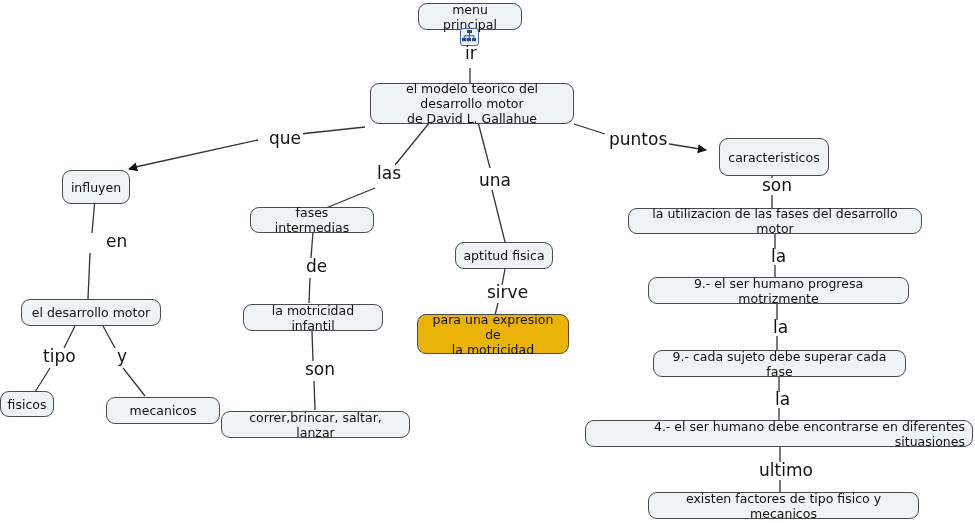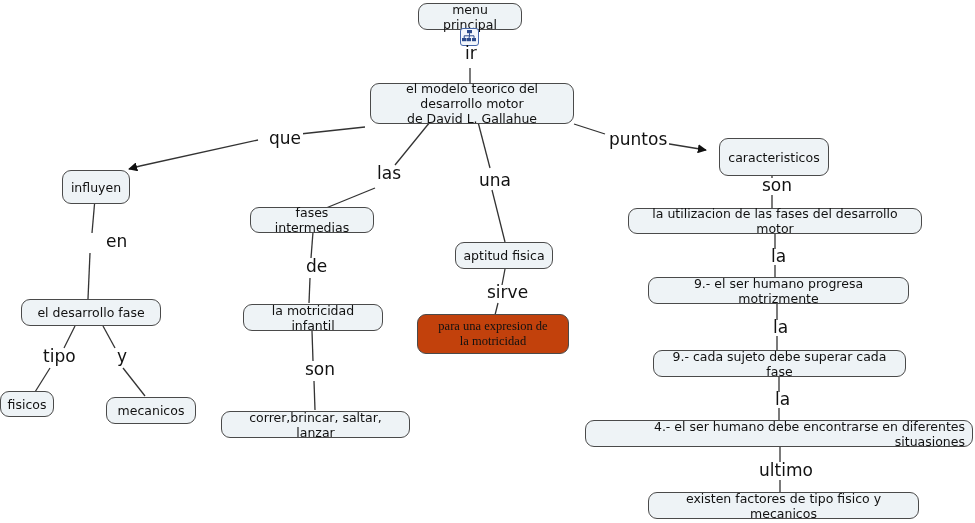--- a/index.html
+++ b/index.html
@@ -38,22 +38,21 @@
     line-height: 15px;
     text-align: center;
     display: flex;
     align-items: center;
     justify-content: center;
     padding: 2px 7px;
     white-space: pre-line;
     box-shadow: 0 0 0 0 transparent;
   }
   .node.gray {
-    background: #c2410c;
-    font-family: Liberation Serif, serif;
+    background: #eab308;
   }
   .link-label {
     position: absolute;
     font-size: 17px;
     line-height: 13px;
     color: #111111;
     background: #ffffff;
     padding: 0 2px;
     white-space: nowrap;
     text-align: center;
@@ -146,25 +145,25 @@
       <rect x="11" y="9" width="4" height="3.2" fill="#2b4a8c"></rect>
       <path d="M8.5 4.2 L8.5 6.8 M8.5 6.8 L3.2 6.8 L3.2 9 M8.5 6.8 L8 9 M8.5 6.8 L13 6.8 L13 9" stroke="#2b4a8c" stroke-width="1" fill="none"></path>
     </svg>
   </span>
 
   <div class="node" style="left:370px; top:83px; width:204px; height:41px;">el modelo teorico del desarrollo motor
 de David L. Gallahue</div>
 
   <div class="node" style="left:62px; top:161px; width:68px; height:34px;margin-top:9px;">influyen</div>
 
-  <div class="node" style="left:21px; top:299px; width:140px; height:27px;">el desarrollo fase</div>
+  <div class="node" style="left:21px; top:299px; width:140px; height:27px;">el desarrollo motor</div>
 
   <div class="node" style="left:0px; top:391px; width:54px; height:26px;">fisicos</div>
 
-  <div class="node" style="left:106px; top:397px; width:90px; height:27px;">mecanicos</div>
+  <div class="node" style="left:106px; top:397px; width:114px; height:27px;">mecanicos</div>
 
   <div class="node" style="left:250px; top:207px; width:124px; height:26px;">fases intermedias</div>
 
   <div class="node" style="left:243px; top:304px; width:140px; height:27px;">la motricidad infantil</div>
 
   <div class="node" style="left:221px; top:411px; width:189px; height:27px;">correr,brincar, saltar, lanzar</div>
 
   <div class="node" style="left:455px; top:242px; width:98px; height:27px;">aptitud fisica</div>
 
   <div class="node gray" style="left:417px; top:314px; width:152px; height:40px;">para una expresion de

